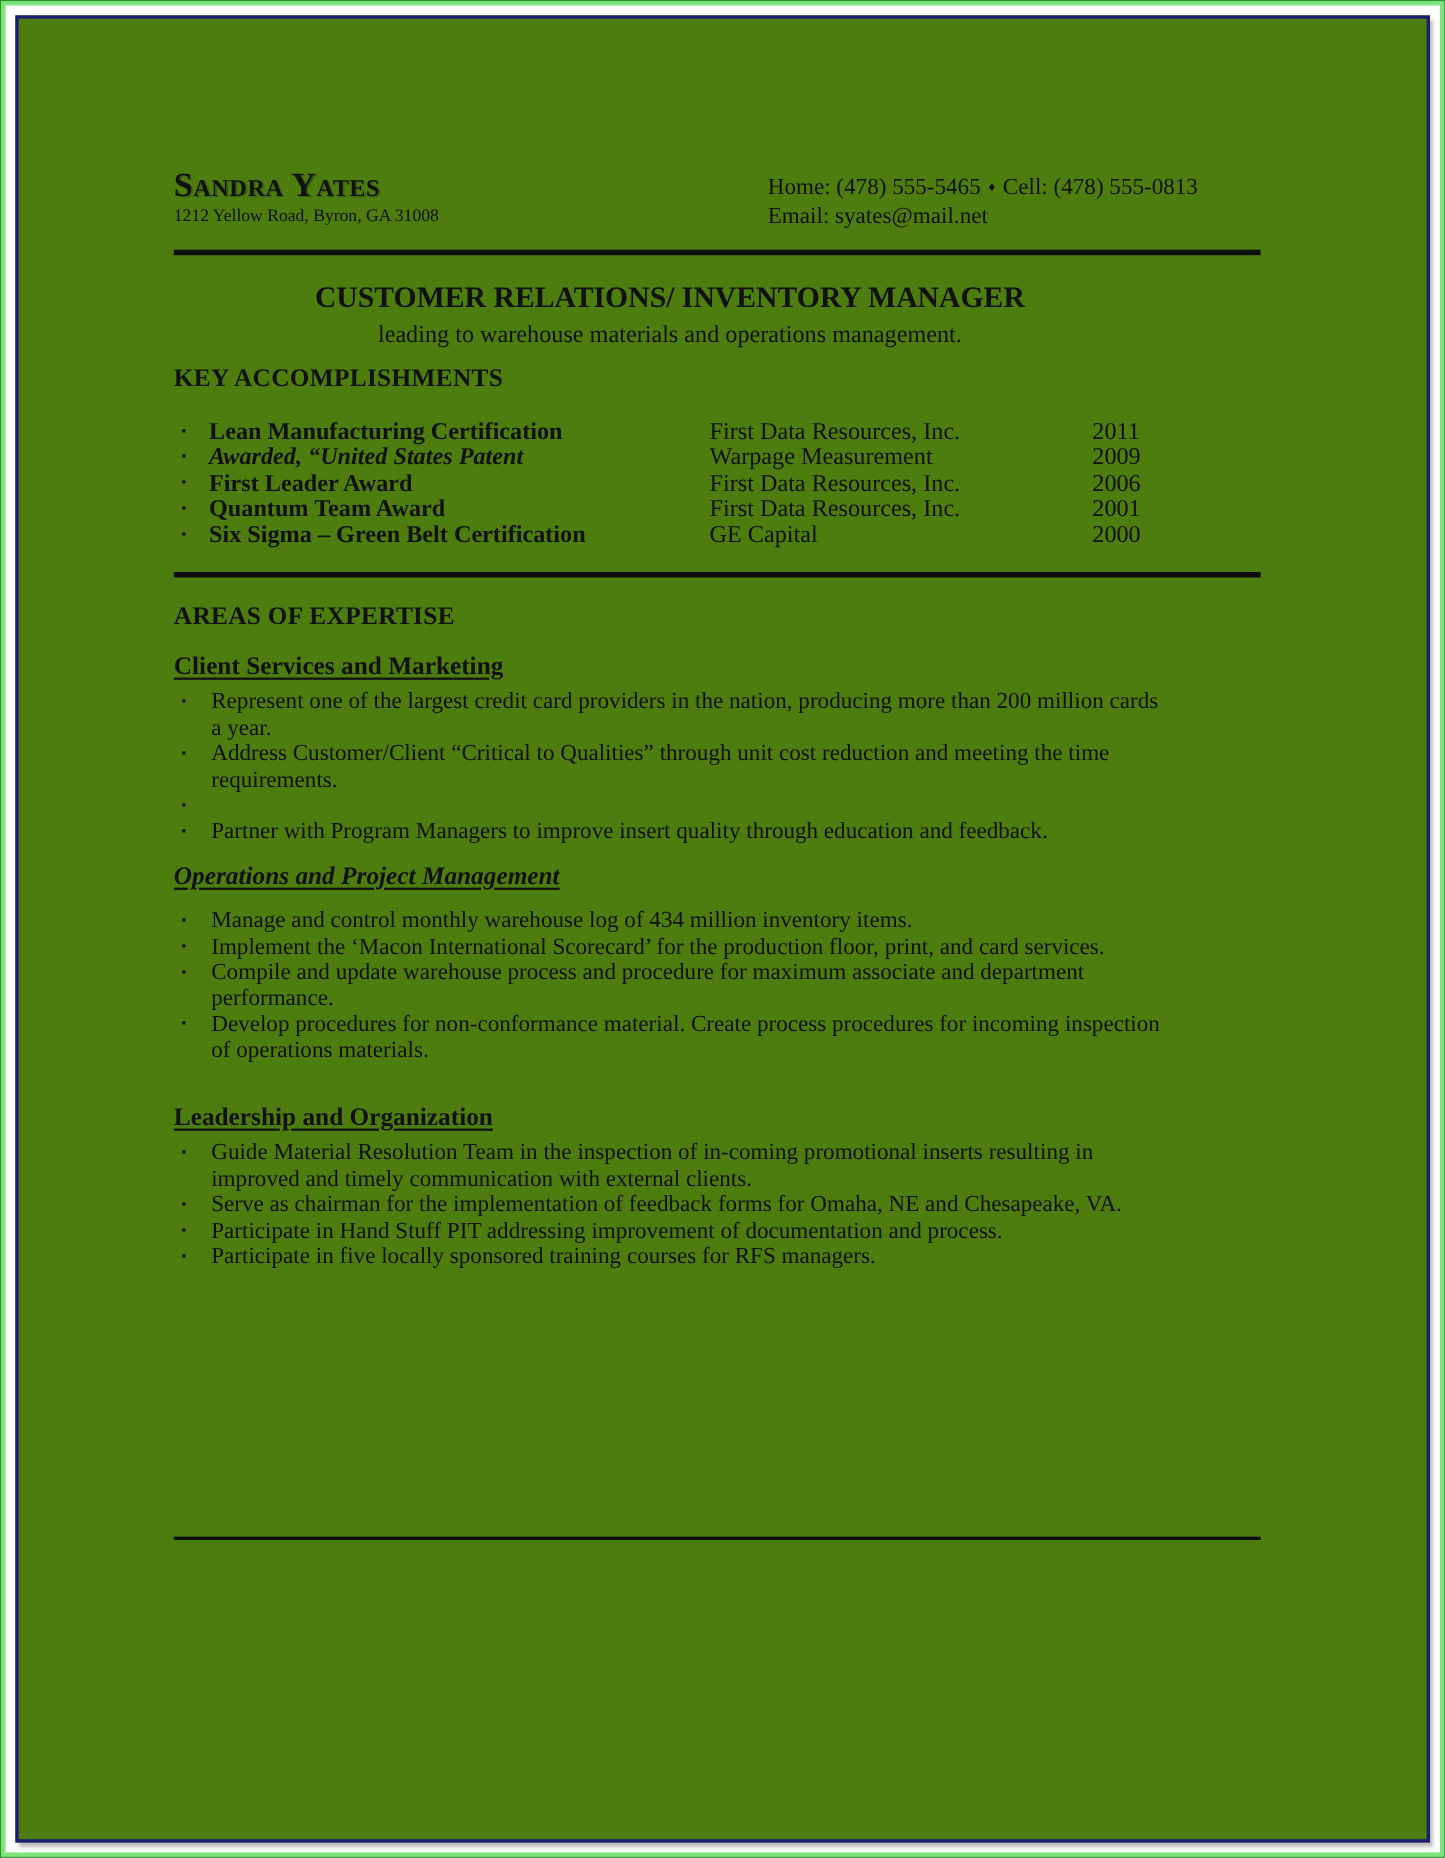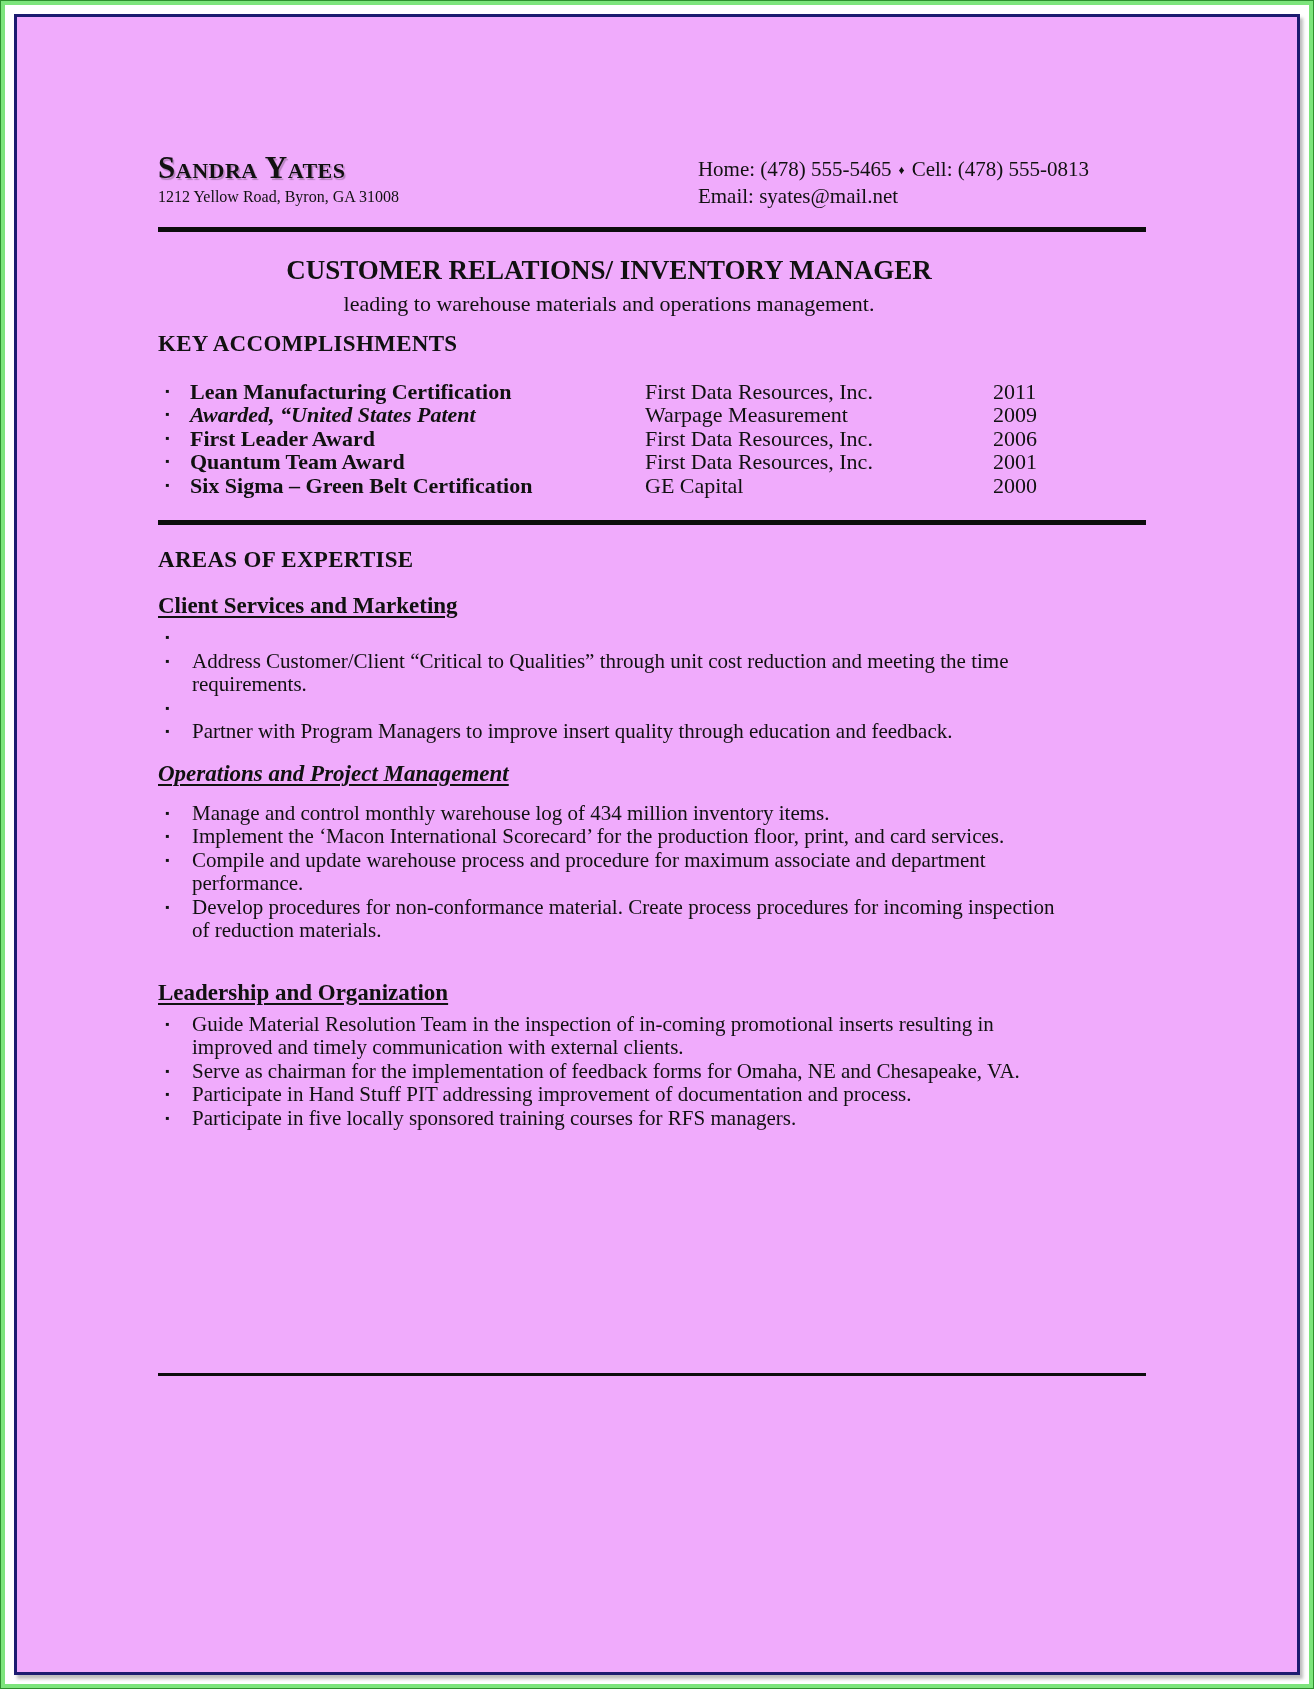--- a/index.html
+++ b/index.html
@@ -7,21 +7,21 @@
     width: 1314px; height: 1689px;
     font-family: "Liberation Serif", serif;
     color: #111;
     overflow: hidden;
   }
   #frame1 { box-sizing: border-box; width: 1314px; height: 1689px; background: #2e8f2e; padding: 1px; }
   #frame2 { box-sizing: border-box; width: 100%; height: 100%; background: #7de57c; padding: 4px; }
   #frame3 { box-sizing: border-box; width: 100%; height: 100%; background: #ffffff; padding: 9px; }
   #frame4 {
     box-sizing: border-box; width: 100%; height: 100%;
-    border: 3px solid #1c1c70; background: #f0abfc;
+    border: 3px solid #1c1c70; background: #4d7c0f;
     box-shadow: 3px 4px 3px rgba(110,110,110,0.45);
     position: relative; overflow: hidden;
   }
   .page { padding: 0 151px 0 141px; }
 
   
   .header-row { margin-top: 135px; display: flex; justify-content: space-between; width: 988px; box-sizing: border-box; }
   .who .name {
     font-size: 31px; font-weight: bold; font-variant: small-caps;
     letter-spacing: 0.5px; line-height: 31px;
@@ -131,20 +131,21 @@
       </div>
 
       <div id="rule-accomplishments" class="rule"></div>
 
       <div id="areas-heading" class="section-heading">AREAS OF EXPERTISE</div>
 
       <div class="group-title" id="group-client-services"><span>Client Services and Marketing</span></div>
       <div class="bullets">
         <div class="bullet-item">
                 <span class="blt">▪</span>
+                <span class="btxt">Represent one of the largest credit card providers in the nation, producing more than 200 million cards a year.</span>
               </div>
         <div class="bullet-item">
                 <span class="blt">▪</span>
                 <span class="btxt">Address Customer/Client “Critical to Qualities” through unit cost reduction and meeting the time requirements.</span>
               </div>
         <div class="bullet-item">
                 <span class="blt">▪</span>
               </div>
         <div class="bullet-item">
                 <span class="blt">▪</span>
@@ -161,21 +162,21 @@
         <div class="bullet-item">
                 <span class="blt">▪</span>
                 <span class="btxt">Implement the ‘Macon International Scorecard’ for the production floor, print, and card services.</span>
               </div>
         <div class="bullet-item">
                 <span class="blt">▪</span>
                 <span class="btxt">Compile and update warehouse process and procedure for maximum associate and department performance.</span>
               </div>
         <div class="bullet-item">
                 <span class="blt">▪</span>
-                <span class="btxt">Develop procedures for non-conformance material. Create process procedures for incoming inspection of reduction materials.</span>
+                <span class="btxt">Develop procedures for non-conformance material. Create process procedures for incoming inspection of operations materials.</span>
               </div>
       </div>
 
       <div class="group-title" id="group-leadership"><span>Leadership and Organization</span></div>
       <div class="bullets">
         <div class="bullet-item">
                 <span class="blt">▪</span>
                 <span class="btxt">Guide Material Resolution Team in the inspection of in-coming promotional inserts resulting in improved and timely communication with external clients.</span>
               </div>
         <div class="bullet-item">

